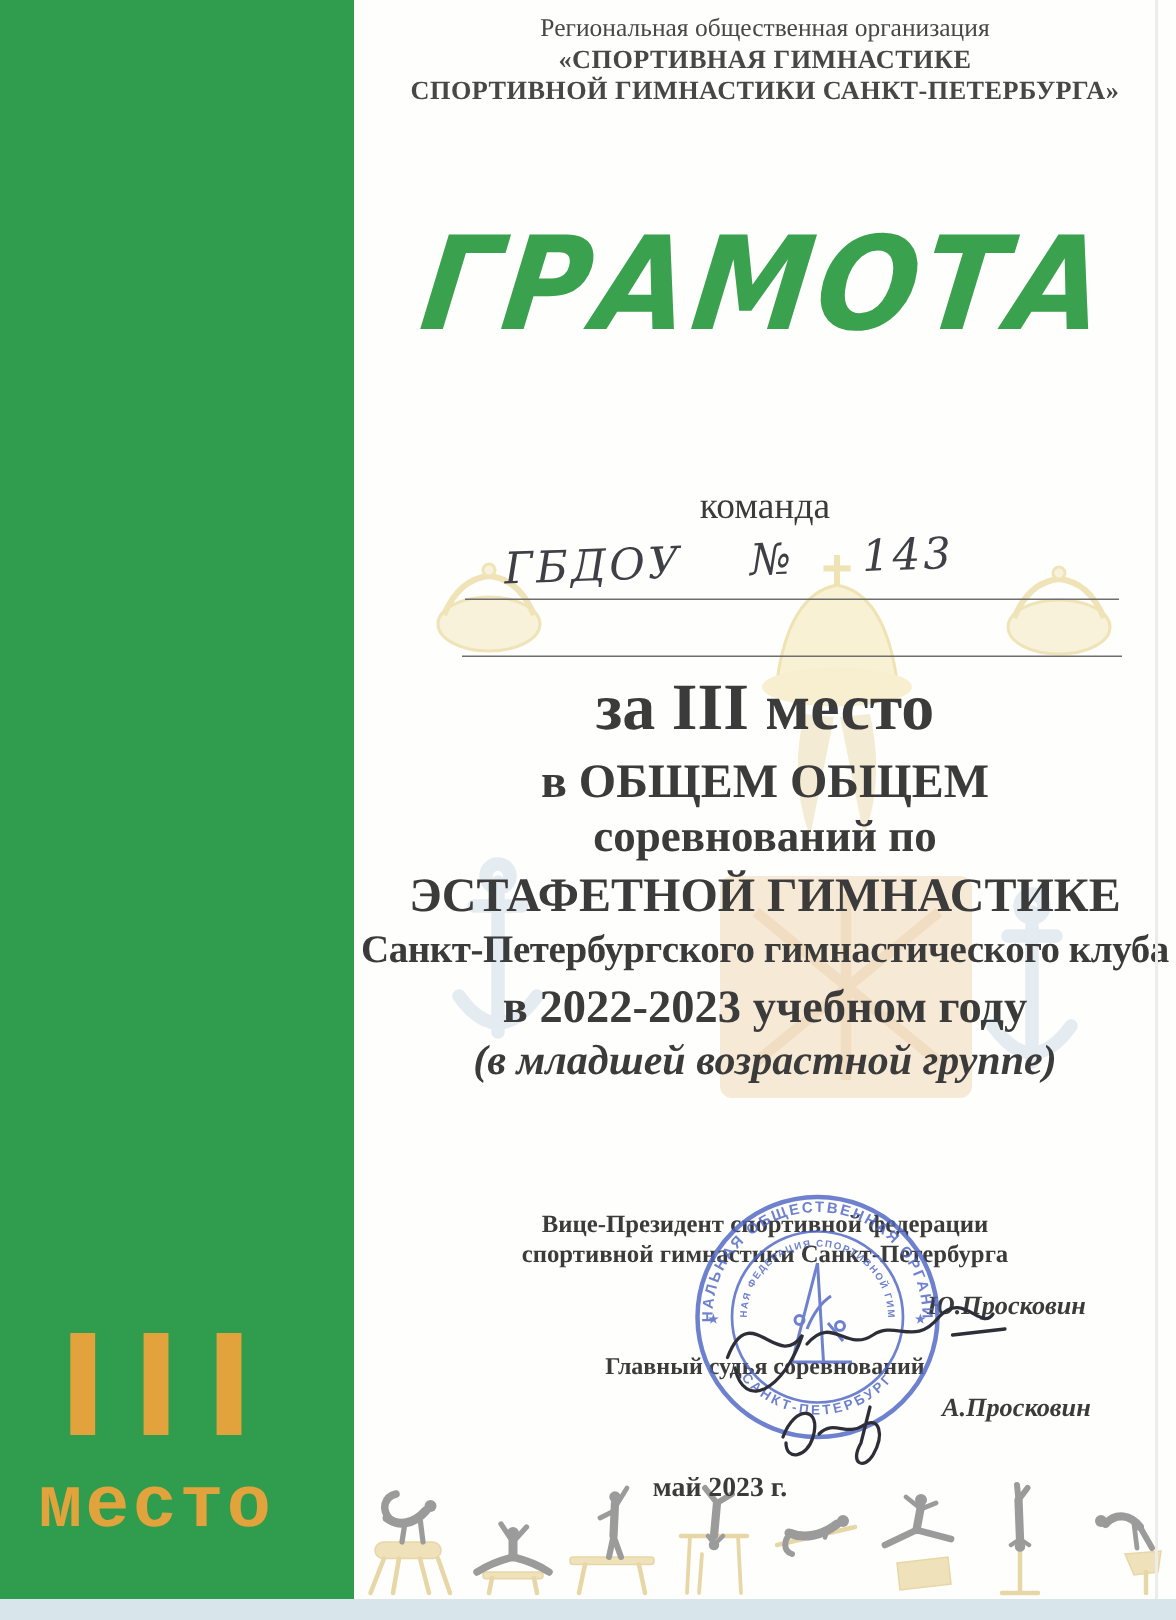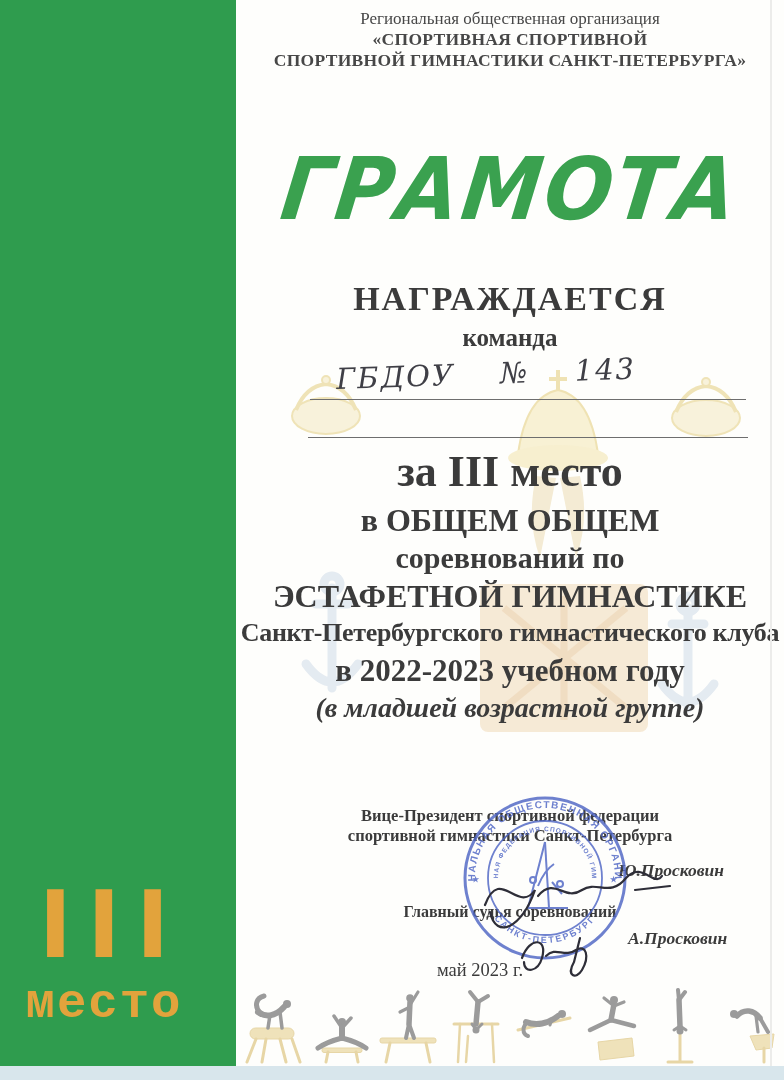--- a/index.html
+++ b/index.html
@@ -27,21 +27,21 @@
 
   .org-header{top:8px;font-size:17px;line-height:21px;color:#474747;}
   .org-header .b{font-weight:700;font-size:17.5px;letter-spacing:.3px;}
 
   .title-wrap{top:146px;}
   .title-text{display:inline-block;font-family:"DejaVu Sans",sans-serif;font-style:italic;font-weight:700;
               font-size:80px;line-height:1.1;color:var(--title-green,#3aa14f);
               transform:skewX(-7deg) scaleY(1.08);letter-spacing:3px;}
 
   .awarded{top:280px;font-size:34px;font-weight:700;letter-spacing:2px;}
-  .team{top:324px;font-size:25px;font-weight:700;}
+  .team{top:324px;font-size:25px;font-weight:400;}
 
   .handwriting{top:356px;font-family:"DejaVu Serif",serif;font-style:italic;font-size:29px;color:#3f3f46;
                letter-spacing:2px;word-spacing:34px;transform:rotate(-2deg) translateX(-24px);}
   .rule{position:absolute;height:0;border-top:1.6px solid #6e6e6e;}
   .rule1{top:399px;left:74px;width:436px;}
   .rule2{top:437px;left:72px;width:440px;}
 
   .body-block{top:450px;font-weight:700;line-height:1.0;}
   .body-block div{margin:0 auto;}
   .bl0{font-size:44px;margin-bottom:10px !important;}
@@ -49,21 +49,21 @@
   .bl2{font-size:30px;margin-bottom:7px !important;}
   .bl3{font-size:32px;margin-bottom:8px !important;}
   .bl4{font-size:26px;letter-spacing:-.3px;margin-bottom:9px !important;}
   .bl5{font-size:31px;margin-bottom:8px !important;}
   .bl6{font-size:28px;font-style:italic;}
 
   .vp-title{top:806px;font-size:16.5px;font-weight:700;line-height:20px;}
   .vp-name{position:absolute;left:382px;top:860px;font-size:17.5px;font-weight:700;font-style:italic;}
   .judge-title{top:903px;font-size:16px;font-weight:700;}
   .judge-name{position:absolute;left:392px;top:928px;font-size:17.5px;font-weight:700;font-style:italic;}
-  .date-line{top:960px;font-size:18.5px;font-weight:400;transform:translateX(-30px);}
+  .date-line{top:982px;font-size:18.5px;font-weight:700;transform:translateX(-30px);}
 
   
   .watermark{position:absolute;left:236px;top:358px;width:548px;height:420px;z-index:2;opacity:.9;pointer-events:none;}
 
   
   .stamp-wrap{position:absolute;left:450px;top:790px;width:200px;height:185px;z-index:4;opacity:.82;pointer-events:none;}
   .stamp-ring{fill:none;stroke:var(--stamp-blue,#4f66c5);}
   .stamp-txt{fill:var(--stamp-blue,#4f66c5);font-family:"Liberation Sans",sans-serif;font-weight:bold;}
   .sig-overlay{position:absolute;left:430px;top:810px;width:260px;height:170px;z-index:5;pointer-events:none;}
   .sig{fill:none;stroke:var(--ink,#2e2e38);stroke-width:2.2;stroke-linecap:round;}
@@ -152,29 +152,28 @@
       <path d="M96 230 L96 330 M70 306 Q96 342 122 306 M80 246 L112 246"></path>
       <circle cx="96" cy="226" r="8"></circle>
       <path d="M452 250 L452 350 M426 326 Q452 362 478 326 M436 266 L468 266"></path>
       <circle cx="452" cy="246" r="8"></circle>
     </g>
   </svg>
 
   <div class="content">
     <div class="abs org-header">
       <div>Региональная  общественная организация</div>
-      <div class="b">«СПОРТИВНАЯ СПОРТИВНОЙ</div>
+      <div class="b">«СПОРТИВНАЯ ГИМНАСТИКЕ</div>
       <div class="b">СПОРТИВНОЙ ГИМНАСТИКИ САНКТ-ПЕТЕРБУРГА»</div>
     </div>
 
     <div class="abs title-wrap">
       <span class="title-text">ГРАМОТА</span>
     </div>
 
-    <div class="abs awarded">НАГРАЖДАЕТСЯ</div>
     <div class="abs team">команда</div>
 
     <div class="abs handwriting">ГБДОУ № 143</div>
     <div class="rule rule1"></div>
     <div class="rule rule2"></div>
 
     <div class="abs body-block">
       <div class="bl0">за III место</div>
       <div class="bl1">в ОБЩЕМ ОБЩЕМ</div>
       <div class="bl2">соревнований по</div>

